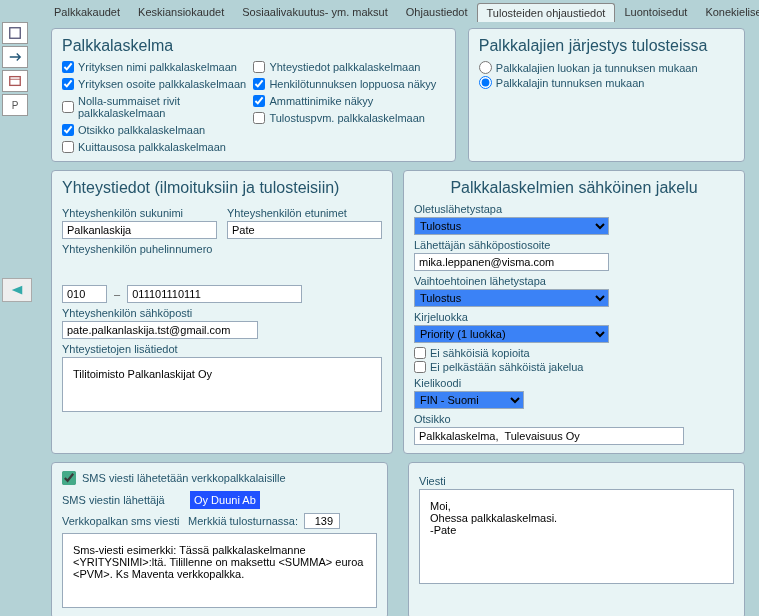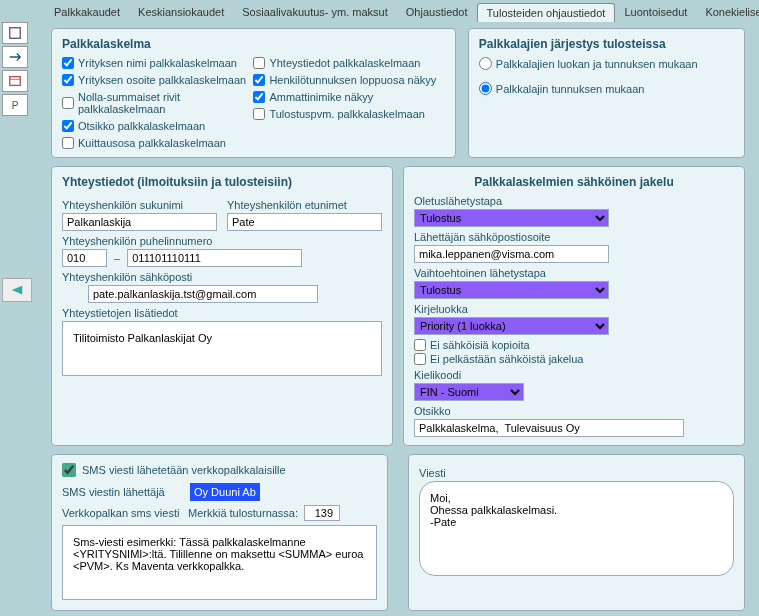--- a/index.html
+++ b/index.html
@@ -5,40 +5,40 @@
 *{box-sizing:border-box;margin:0;padding:0;font-family:Arial,sans-serif;font-size:11px}
 body{background:#b4d2d6;width:759px;height:616px;overflow:hidden;position:relative}
 .sidebar{position:absolute;left:2px;top:22px;width:28px;display:flex;flex-direction:column;gap:2px}
 .sidebar-btn{width:26px;height:22px;background:#fff;border:1px solid #999;display:flex;align-items:center;justify-content:center;font-size:10px;color:#555}
 .sidebar-btn.nav{position:absolute;left:2px;top:278px;width:30px;height:24px;background:#eee;border:1px solid #aaa}
 .tabs{display:flex;background:#b4d2d6;padding:3px 45px 0 45px;gap:0}
 .tab{padding:3px 9px;background:transparent;border:none;color:#333;font-size:11px;white-space:nowrap;cursor:pointer}
 .tab.active{background:#e8f4f5;border:1px solid #888;border-bottom:none;border-radius:3px 3px 0 0}
 .content{margin:0 8px 0 45px;padding:6px;background:#b4d2d6}
 .panel{background:#e8f4f5;border:1px solid #9ab;border-radius:4px;padding:8px 10px;margin-bottom:8px}
-.panel-title{font-weight:bold;color:#25556b;margin-bottom:6px;font-size:12px}
+.panel-title{font-weight:normal;color:#25556b;margin-bottom:6px;font-size:16px}
 .topbox{display:flex;gap:12px}
 .top-left{flex:1.5}
 .top-right{flex:1}
 .chk-grid{display:flex}
 .chk-col{display:flex;flex-direction:column;gap:5px}
 .chk{display:flex;align-items:center;gap:4px}
 .chk input{width:12px;height:12px}
 .chk label{color:#25556b;font-size:11px}
-.radio-group{display:flex;flex-direction:column;gap:12px}
+.radio-group{display:flex;flex-direction:column;gap:2px}
 .radio-item{display:flex;align-items:center;gap:4px}
 .radio-item label{color:#25556b}
 .mid-row{display:flex;gap:10px;align-items:stretch}
 .mid-left{flex:1}
 .mid-right{flex:1}
 .fld-label{color:#25556b;font-size:11px;margin-bottom:2px;margin-top:4px;display:block}
 .fld-input{width:100%;padding:2px 4px;border:1px solid #9ab;background:#fff;font-size:11px}
 .fld-tiny{width:45px}
 .fld-med{width:175px;display:inline-block}
-.sel{width:195px;padding:1px;border:1px solid #9ab;background:#8b5cf6;font-size:11px}
+.sel{width:195px;padding:1px;border:1px solid #9ab;background:#3b82f6;font-size:11px}
 .textarea{width:100%;height:55px;border:1px solid #9ab;background:#fff;padding:10px;font-size:11px;resize:none}
 .textarea-tall{height:75px}
 .two-col{display:flex;gap:10px}
 .two-col>div{flex:1}
 .bottom-row{display:flex;gap:20px}
 .bottom-left{flex:1}
 .bottom-right{flex:1}
 .sms-chk{display:flex;align-items:center;gap:6px;margin-bottom:6px}
 .sms-chk input{width:14px;height:14px;accent-color:#4a8}
 .sms-chk label{color:#25556b}
@@ -161,26 +161,26 @@
         <span class="fld-label">Yhteyshenkilön sukunimi</span>
         <input class="fld-input" value="Palkanlaskija" style="">
       </div>
       <div>
         <span class="fld-label">Yhteyshenkilön etunimet</span>
         <input class="fld-input" value="Pate" style="">
       </div>
     </div>
     <span class="fld-label">Yhteyshenkilön puhelinnumero</span>
     <div>
-      <input class="fld-input fld-tiny" style="display: inline-block;" value="010">
+      <input class="fld-input fld-tiny" style="display: inline-block; margin-top: 28px;" value="010">
       <span class="dash">–</span>
       <input class="fld-input fld-med" value="011101110111" style="">
     </div>
     <span class="fld-label">Yhteyshenkilön sähköposti</span>
-    <input class="fld-input" style="width: 230px; margin-left: 26px;" value="pate.palkanlaskija.tst@gmail.com">
+    <input class="fld-input" style="width: 196px;" value="pate.palkanlaskija.tst@gmail.com">
     <span class="fld-label">Yhteystietojen lisätiedot</span>
     <textarea class="textarea" style="">Tilitoimisto Palkanlaskijat Oy</textarea>
   </div>
 
   <div class="panel mid-right">
     <div class="panel-title" style="text-align:center">Palkkalaskelmien sähköinen jakelu</div>
     <span class="fld-label">Oletuslähetystapa</span>
     <select class="sel"><option>Tulostus</option></select>
     <span class="fld-label">Lähettäjän sähköpostiosoite</span>
     <input class="fld-input" style="width: 195px;" value="mika.leppanen@visma.com">
@@ -215,21 +215,21 @@
     </div>
     <div class="mark-row">
       <span class="lbl" style="width:120px">Verkkopalkan sms viesti</span>
       <span class="lbl">Merkkiä tulosturnassa:</span>
       <span class="mark-val">139</span>
     </div>
     <textarea class="textarea textarea-tall" style="">Sms-viesti esimerkki: Tässä palkkalaskelmanne &lt;YRITYSNIMI&gt;:ltä. Tilillenne on maksettu &lt;SUMMA&gt; euroa &lt;PVM&gt;. Ks Maventa verkkopalkka.</textarea>
   </div>
   <div class="panel bottom-right">
     <span class="fld-label">Viesti</span>
-    <textarea class="textarea textarea-tall" style="height: 95px; border-radius: 16px;">Moi,
+    <textarea class="textarea textarea-tall" style="height: 95px;">Moi,
 Ohessa palkkalaskelmasi.
 -Pate</textarea>
   </div>
 </div>
 
 <div class="footer-text">Sms-viesti esimerkki: Tässä palkkalaskelmanne MLE Palkka Oy:ltä. Tilillenne on maksettu nnnnn,nn euroa 18.08.2016. Ks Maventa verkkopalkka.</div>
 
 </div>
 
 </body></html>

